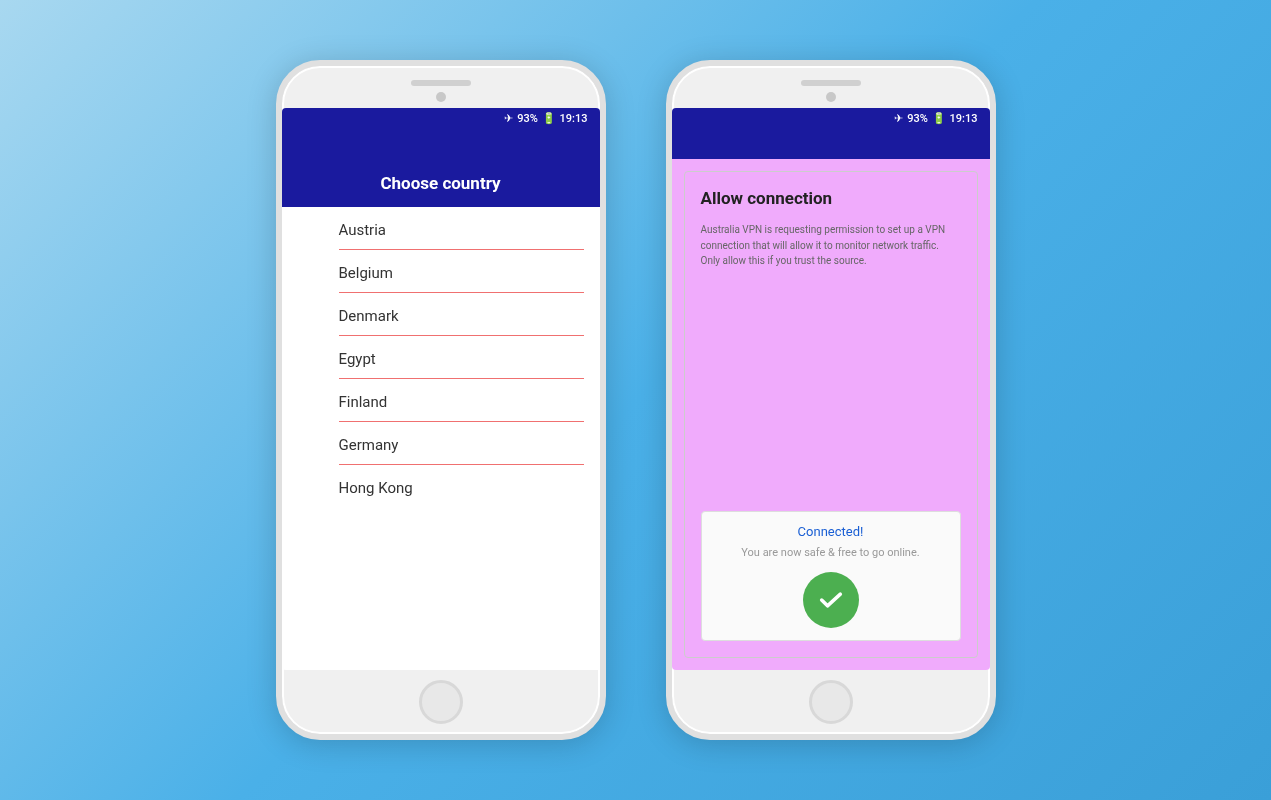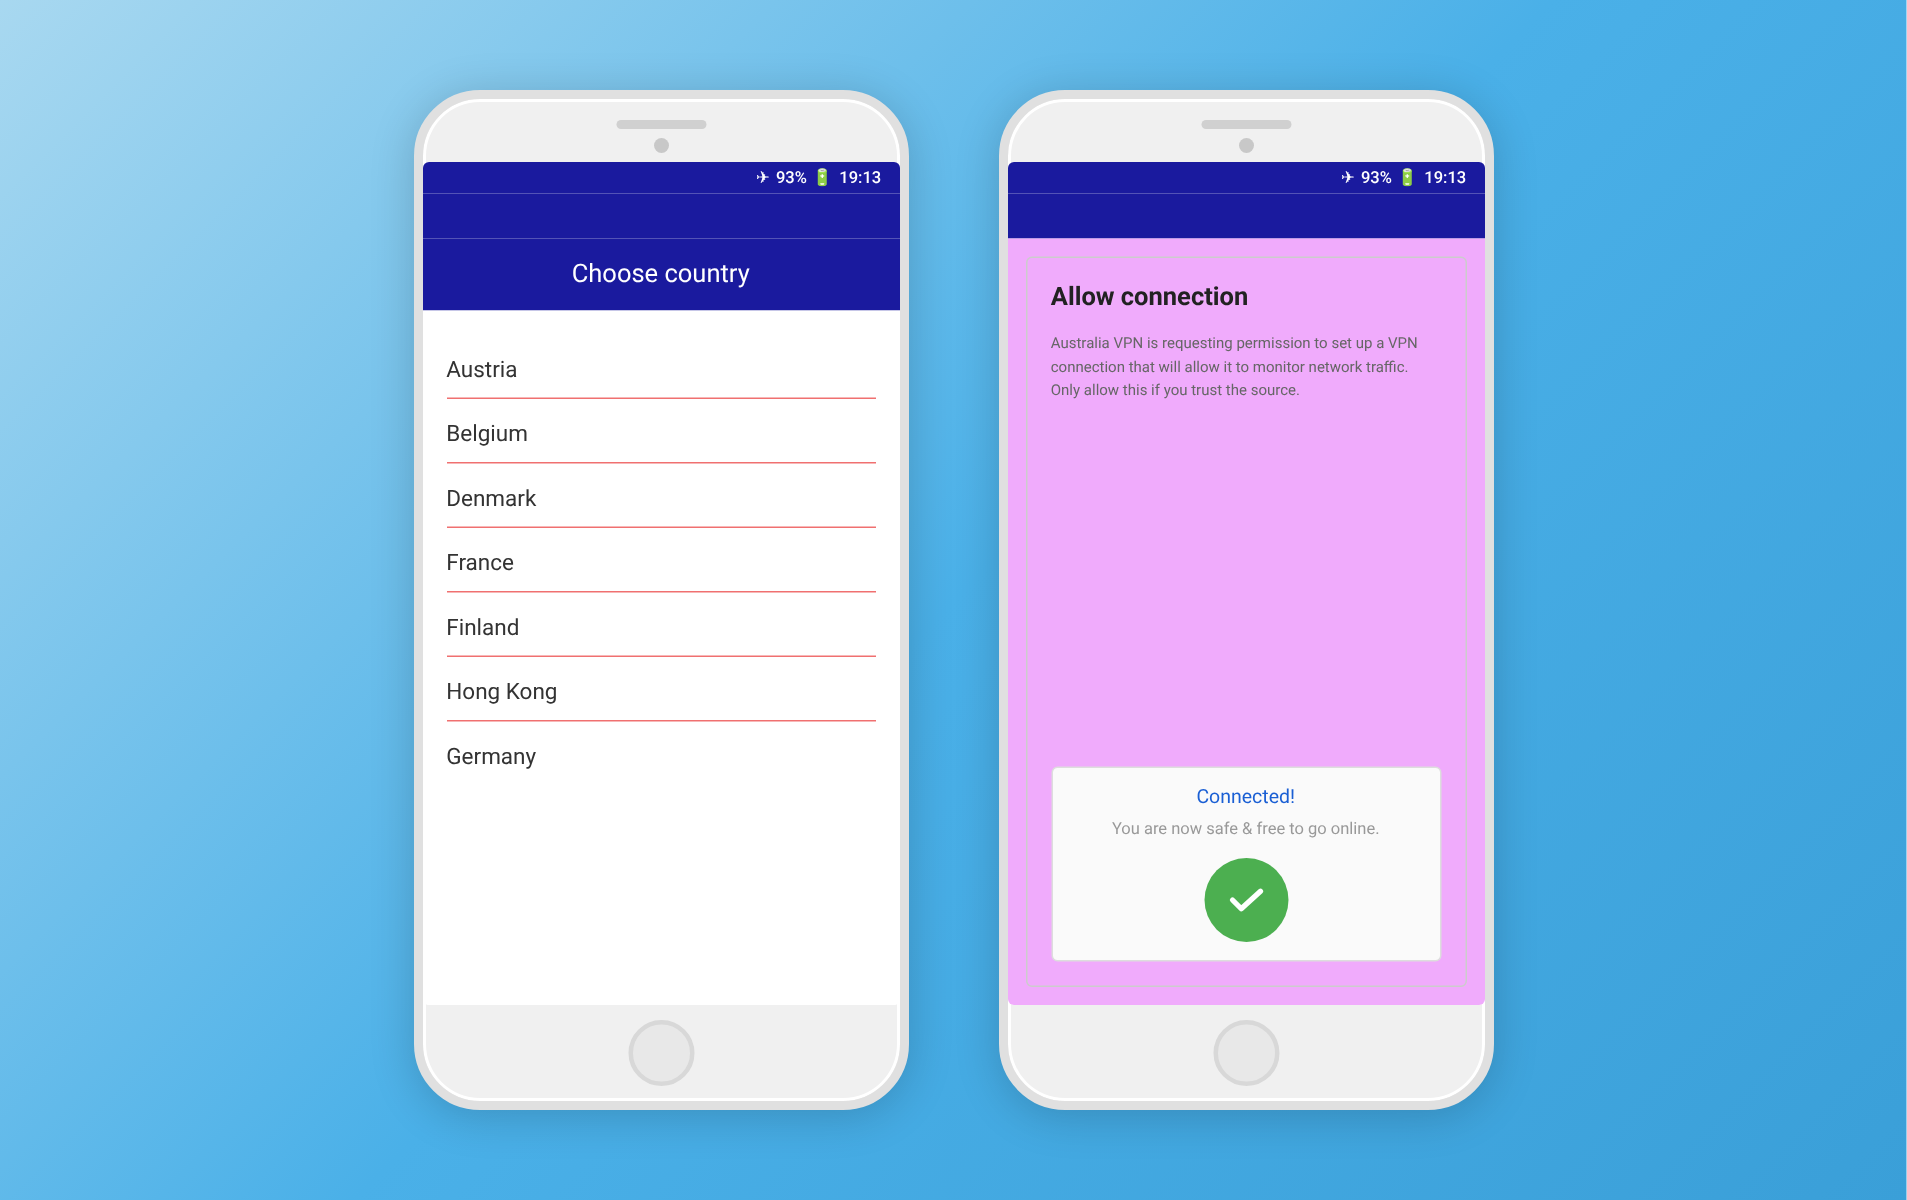--- a/index.html
+++ b/index.html
@@ -79,29 +79,30 @@
       flex-shrink: 0;
     }
 
     
     .country-header {
       background: #1a1a9e;
       color: white;
       text-align: center;
       padding: 14px 16px;
       font-size: 17px;
-      font-weight: 400;
+      font-weight: 700;
       flex-shrink: 0;
     }
 
     .country-list {
       flex: 1;
       overflow: hidden;
       background: white;
-      padding: 16px 16px;
+      padding: 0 16px;
+      margin-left: 41px;
     }
 
     .country-item {
       padding: 14px 0 10px;
       font-size: 15px;
       color: #333;
       border-bottom: 1.5px solid #f07070;
     }
 
     .country-item:last-child {
@@ -200,24 +201,24 @@
     </div>
 
     <div style="background:#1a1a9e; height:30px; flex-shrink:0;"></div>
 
     <div class="country-header">Choose country</div>
 
     <div class="country-list">
     <div class="country-item">Austria</div>
         <div class="country-item">Belgium</div>
         <div class="country-item">Denmark</div>
-        <div class="country-item">France</div>
+        <div class="country-item">Egypt</div>
         <div class="country-item">Finland</div>
+        <div class="country-item">Germany</div>
         <div class="country-item">Hong Kong</div>
-        <div class="country-item">Germany</div>
       </div>
   </div>
   <div class="phone-home-btn"></div>
 </div>
 
 <div class="phone">
   <div class="phone-speaker"></div>
   <div class="phone-camera"></div>
   <div class="phone-screen">
 

